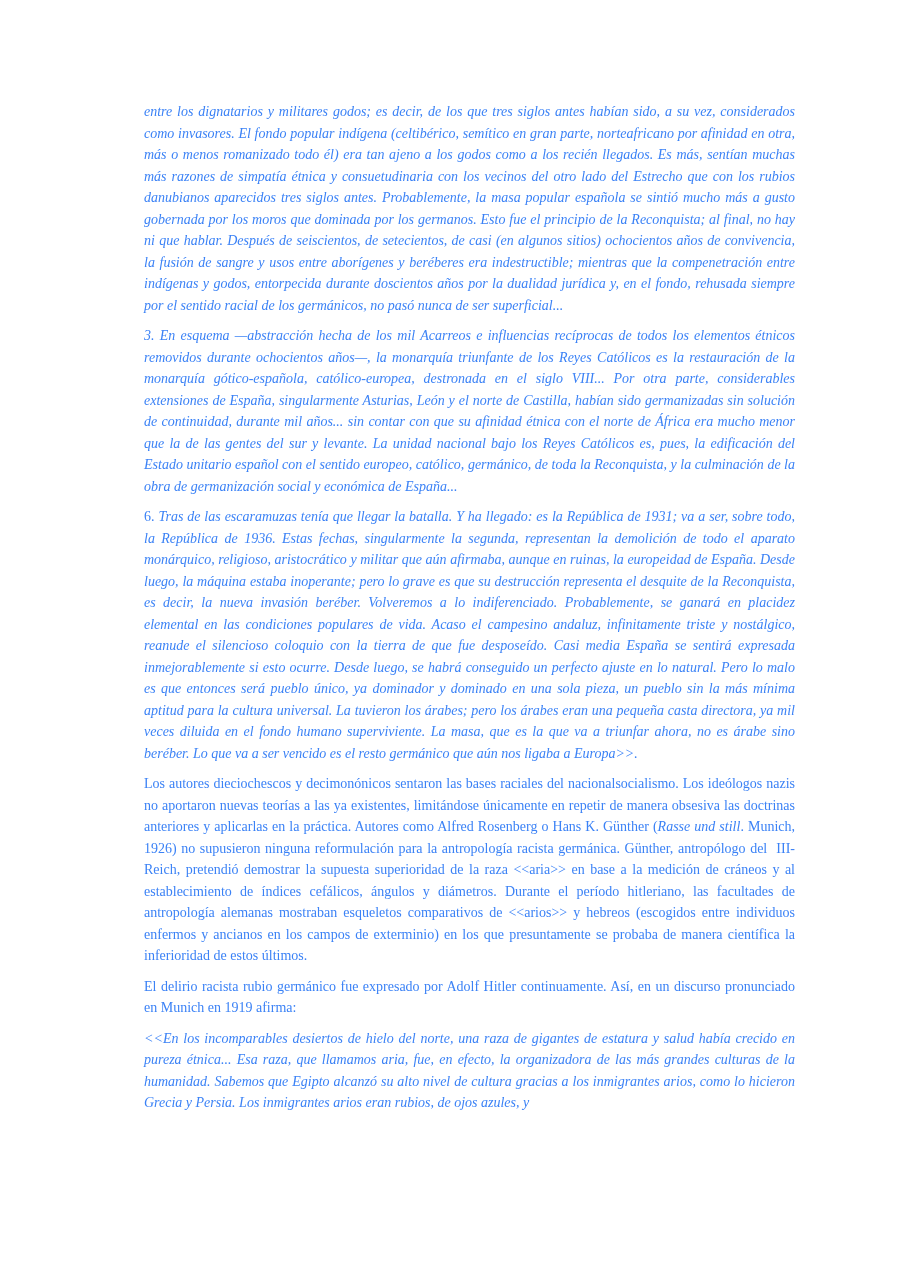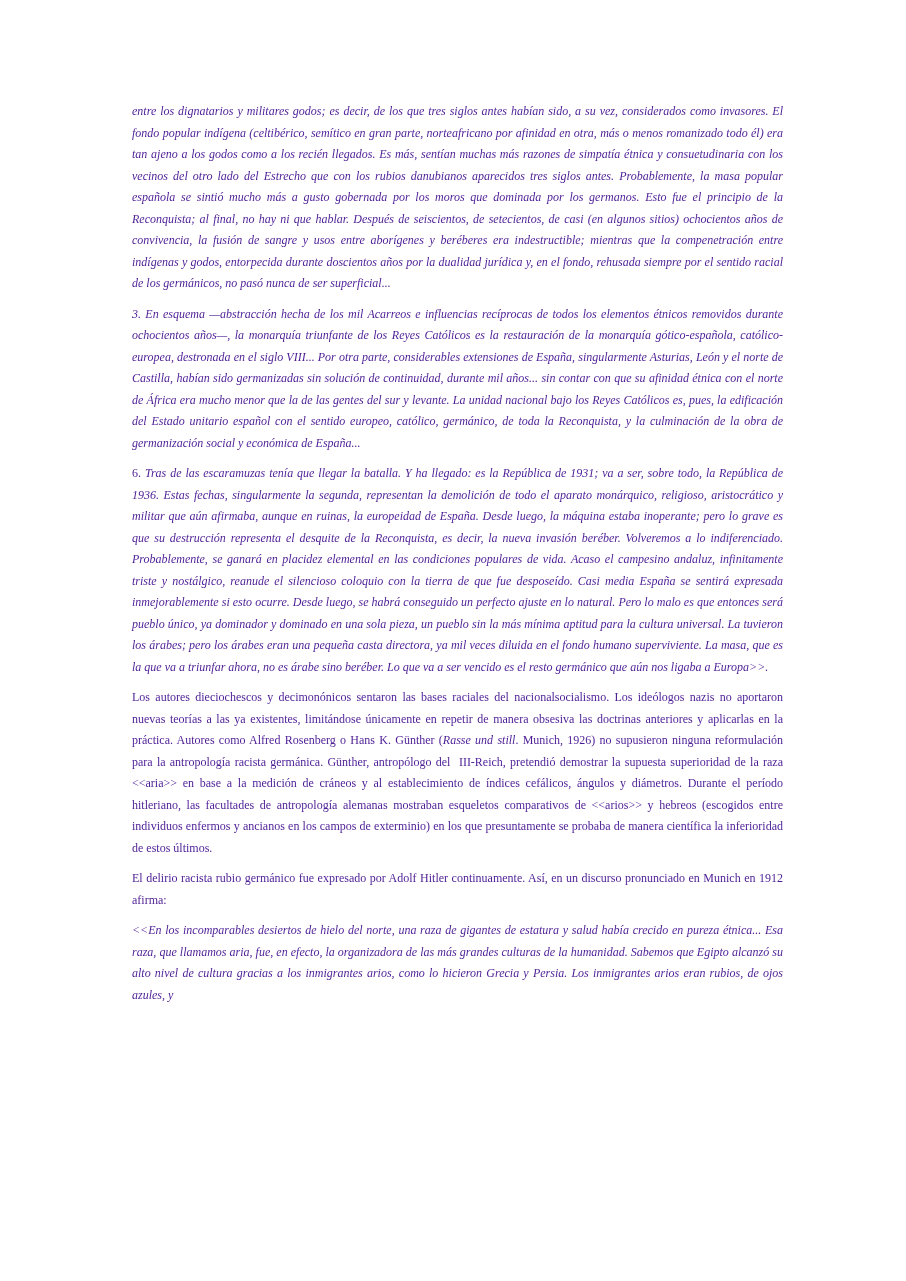--- a/index.html
+++ b/index.html
@@ -9,24 +9,24 @@
   }
   body {
     width: 906px;
     height: 1281px;
     position: relative;
     font-family: "Liberation Serif", serif;
   }
   .page {
     position: absolute;
     top: 101px;
-    left: 132px;
+    left: 144px;
     width: 651px;
-    color: #4c1d95;
-    font-size: 12px;
+    color: #3b82f6;
+    font-size: 14px;
     line-height: 21.5px;
     text-align: justify;
     text-justify: inter-word;
   }
   .para {
     margin: 0 0 9px 0;
   }
   .italic {
     font-style: italic;
   }
@@ -40,17 +40,17 @@
 <div class="page">
 
   <p class="para italic">entre los dignatarios y militares godos; es decir, de los que tres siglos antes habían sido, a su vez, considerados como invasores. El fondo popular indígena (celtibérico, semítico en gran parte, norteafricano por afinidad en otra, más o menos romanizado todo él) era tan ajeno a los godos como a los recién llegados. Es más, sentían muchas más razones de simpatía étnica y consuetudinaria con los vecinos del otro lado del Estrecho que con los rubios danubianos aparecidos tres siglos antes. Probablemente, la masa popular española se sintió mucho más a gusto gobernada por los moros que dominada por los germanos. Esto fue el principio de la Reconquista; al final, no hay ni que hablar. Después de seiscientos, de setecientos, de casi (en algunos sitios) ochocientos años de convivencia, la fusión de sangre y usos entre aborígenes y beréberes era indestructible; mientras que la compenetración entre indígenas y godos, entorpecida durante doscientos años por la dualidad jurídica y, en el fondo, rehusada siempre por el sentido racial de los germánicos, no pasó nunca de ser superficial...</p>
 
   <p class="para italic">3. En esquema —abstracción hecha de los mil Acarreos e influencias recíprocas de todos los elementos étnicos removidos durante ochocientos años—, la monarquía triunfante de los Reyes Católicos es la restauración de la monarquía gótico-española, católico-europea, destronada en el siglo VIII... Por otra parte, considerables extensiones de España, singularmente Asturias, León y el norte de Castilla, habían sido germanizadas sin solución de continuidad, durante mil años... sin contar con que su afinidad étnica con el norte de África era mucho menor que la de las gentes del sur y levante. La unidad nacional bajo los Reyes Católicos es, pues, la edificación del Estado unitario español con el sentido europeo, católico, germánico, de toda la Reconquista, y la culminación de la obra de germanización social y económica de España...</p>
 
   <p class="para italic"><span class="roman">6. </span><span class="italic">Tras de las escaramuzas tenía que llegar la batalla. Y ha llegado: es la República de 1931; va a ser, sobre todo, la República de 1936. Estas fechas, singularmente la segunda, representan la demolición de todo el aparato monárquico, religioso, aristocrático y militar que aún afirmaba, aunque en ruinas, la europeidad de España. Desde luego, la máquina estaba inoperante; pero lo grave es que su destrucción representa el desquite de la Reconquista, es decir, la nueva invasión beréber. Volveremos a lo indiferenciado. Probablemente, se ganará en placidez elemental en las condiciones populares de vida. Acaso el campesino andaluz, infinitamente triste y nostálgico, reanude el silencioso coloquio con la tierra de que fue desposeído. Casi media España se sentirá expresada inmejorablemente si esto ocurre. Desde luego, se habrá conseguido un perfecto ajuste en lo natural. Pero lo malo es que entonces será pueblo único, ya dominador y dominado en una sola pieza, un pueblo sin la más mínima aptitud para la cultura universal. La tuvieron los árabes; pero los árabes eran una pequeña casta directora, ya mil veces diluida en el fondo humano superviviente. La masa, que es la que va a triunfar ahora, no es árabe sino beréber. Lo que va a ser vencido es el resto germánico que aún nos ligaba a Europa&gt;&gt;.</span></p>
 
   <p class="para"><span>Los autores dieciochescos y decimonónicos sentaron las bases raciales del nacionalsocialismo. Los ideólogos nazis no aportaron nuevas teorías a las ya existentes, limitándose únicamente en repetir de manera obsesiva las doctrinas anteriores y aplicarlas en la práctica. Autores como Alfred Rosenberg o Hans K. Günther (</span><span class="italic">Rasse und still</span><span>. Munich, 1926) no supusieron ninguna reformulación para la antropología racista germánica. Günther, antropólogo del &nbsp;III-Reich, pretendió demostrar la supuesta superioridad de la raza &lt;&lt;aria&gt;&gt; en base a la medición de cráneos y al establecimiento de índices cefálicos, ángulos y diámetros. Durante el período hitleriano, las facultades de antropología alemanas mostraban esqueletos comparativos de &lt;&lt;arios&gt;&gt; y hebreos (escogidos entre individuos enfermos y ancianos en los campos de exterminio) en los que presuntamente se probaba de manera científica la inferioridad de estos últimos.</span></p>
 
-  <p class="para">El delirio racista rubio germánico fue expresado por Adolf Hitler continuamente. Así, en un discurso pronunciado en Munich en 1912 afirma:</p>
+  <p class="para">El delirio racista rubio germánico fue expresado por Adolf Hitler continuamente. Así, en un discurso pronunciado en Munich en 1919 afirma:</p>
 
   <p class="para italic">&lt;&lt;En los incomparables desiertos de hielo del norte, una raza de gigantes de estatura y salud había crecido en pureza étnica... Esa raza, que llamamos aria, fue, en efecto, la organizadora de las más grandes culturas de la humanidad. Sabemos que Egipto alcanzó su alto nivel de cultura gracias a los inmigrantes arios, como lo hicieron Grecia y Persia. Los inmigrantes arios eran rubios, de ojos azules, y</p>
 
 </div>
 
 </body></html>

